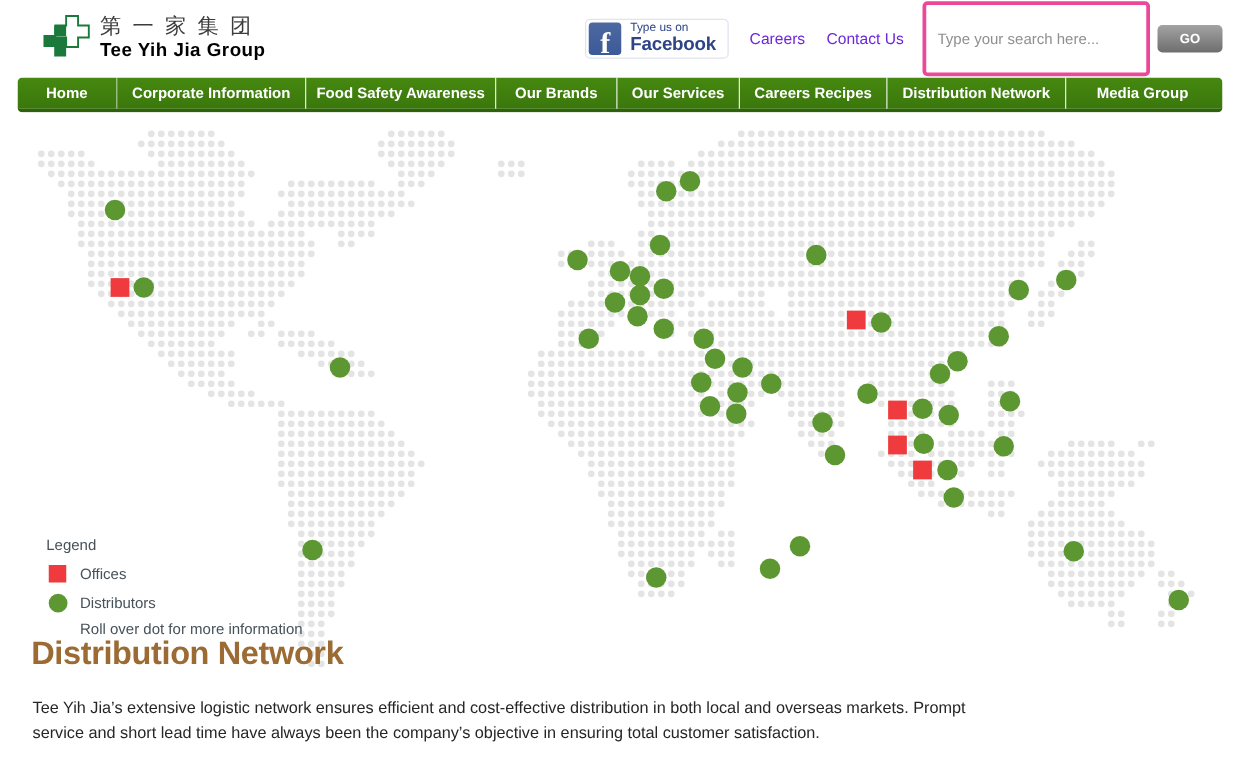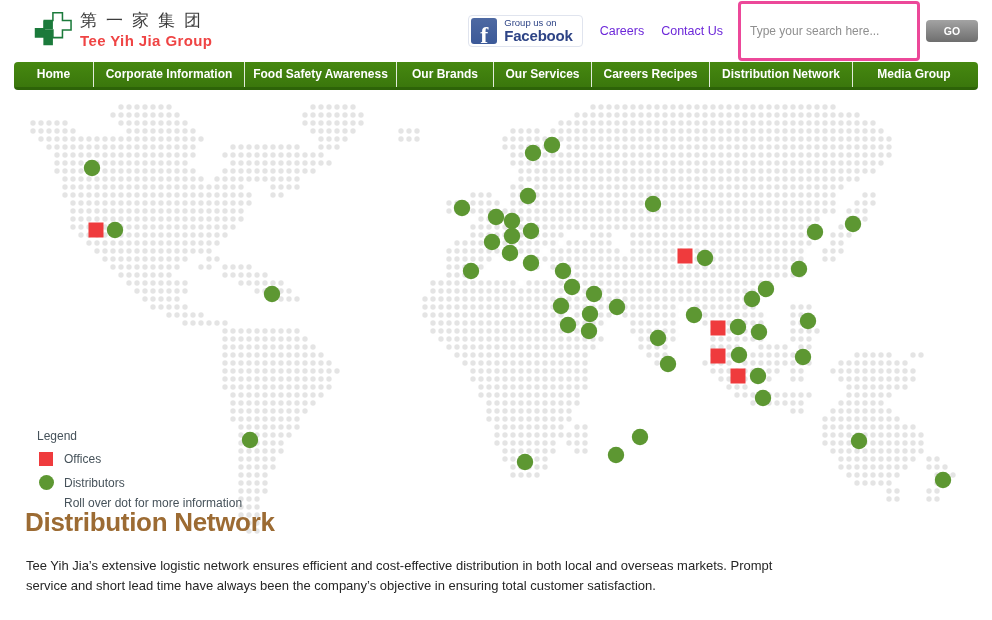--- a/index.html
+++ b/index.html
@@ -4,21 +4,21 @@
 <style>
   html,body { margin:0; padding:0; background:#ffffff; font-family:"Liberation Sans", sans-serif; }
   .page { position:relative; width:992px; height:620px; background:#ffffff; overflow:hidden; }
 
   
   header { position:absolute; top:0; left:0; width:992px; height:62px; background:#ffffff; z-index:5; }
   .logo { position:absolute; left:30px; top:9px; display:flex; align-items:flex-start; }
   .logo-mark { width:42px; height:42px; margin-right:8px; }
   .logo-text { padding-top:2px; }
   .logo-cn { font-size:17px; color:#3c3c3c; letter-spacing:9px; line-height:1.15; white-space:nowrap; }
-  .logo-en { font-size:15px; font-weight:bold; color:#ef4444; letter-spacing:0.4px; margin-top:1px; }
+  .logo-en { font-size:15px; font-weight:bold; color:#000000; letter-spacing:0.4px; margin-top:1px; }
 
   .header-right { position:absolute; right:14px; top:0; height:62px; display:flex; align-items:center; }
   .fb { display:flex; align-items:center; border:1px solid #e0e4ee; border-radius:4px; padding:2px 9px 2px 2px; text-decoration:none; background:#fff; cursor:pointer; }
   .fb-icon { width:26px; height:26px; border-radius:3px; background:linear-gradient(#4e69a2,#3b5998); color:#fff; overflow:hidden; position:relative; margin-right:7px; }
   .fb-icon span { position:absolute; bottom:-5px; left:9px; font-size:24px; font-weight:bold; font-family:"Liberation Serif", serif; }
   .fb-text { display:flex; flex-direction:column; line-height:1.05; }
   .fb-line1 { font-size:9.5px; color:#2e4486; }
   .fb-line2 { font-size:15px; font-weight:bold; color:#2e4486; letter-spacing:-0.2px; }
   .hlink { color:#6d28d9; font-size:12.5px; margin-left:17px; text-decoration:none; cursor:pointer; white-space:nowrap; }
   .search { margin-left:15px; width:158px; height:18px; border:3px solid #ec4899; border-radius:4px; padding:18px 9px; font-size:12px; color:#555; outline:none; font-family:"Liberation Sans", sans-serif; }
@@ -30,21 +30,21 @@
   .nav-item { height:25px; line-height:25px; text-align:center; color:#ffffff; font-size:12px; font-weight:bold; border-right:1px solid rgba(255,255,255,0.85); box-sizing:border-box; cursor:pointer; white-space:nowrap; overflow:hidden; }
   .nav-item:last-child { border-right:none; border-radius:0 4px 4px 0; }
   .nav-item:first-child { border-radius:4px 0 0 4px; }
 
   
   #map-svg { position:absolute; top:0; left:0; z-index:1; }
 
   
   .legend { position:absolute; left:36px; top:429px; z-index:6; font-size:12px; color:#46525a; }
   .legend-title { margin-left:1px; }
-  .legend-row { display:flex; align-items:flex-end; margin-top:9px; }
+  .legend-row { display:flex; align-items:flex-start; margin-top:9px; }
   .swatch-office { width:14px; height:14px; background:#ef3b3d; margin:0 11px 0 3px; }
   .swatch-dist { width:15px; height:15px; border-radius:50%; background:#5d9732; margin:0 10px 0 3px; }
   .legend-note { margin-left:28px; margin-top:6px; }
 
   
   .content-title { position:absolute; left:25px; top:507px; margin:0; font-size:26px; font-weight:bold; color:#9c6b33; z-index:6; letter-spacing:-0.3px; }
   .content-body { position:absolute; left:26px; top:556px; width:950px; z-index:6; font-size:13px; line-height:1.55; color:#262626; }
 </style>
 </head>
 <body>
@@ -2610,21 +2610,21 @@
         <div class="logo-en">Tee Yih Jia Group</div>
       </div>
     </div>
 
     <div class="header-right">
       <a class="fb">
         <span class="fb-icon">
             <span>f</span>
           </span>
         <span class="fb-text">
-          <span class="fb-line1">Group us on</span>
+          <span class="fb-line1">Type us on</span>
           <span class="fb-line2">Facebook</span>
         </span>
       </a>
       <a class="hlink">Careers</a>
       <a class="hlink">Contact Us</a>
       <input class="search" type="text" placeholder="Type your search here..." style="">
       <button class="go">GO</button>
     </div>
   </header>
 

